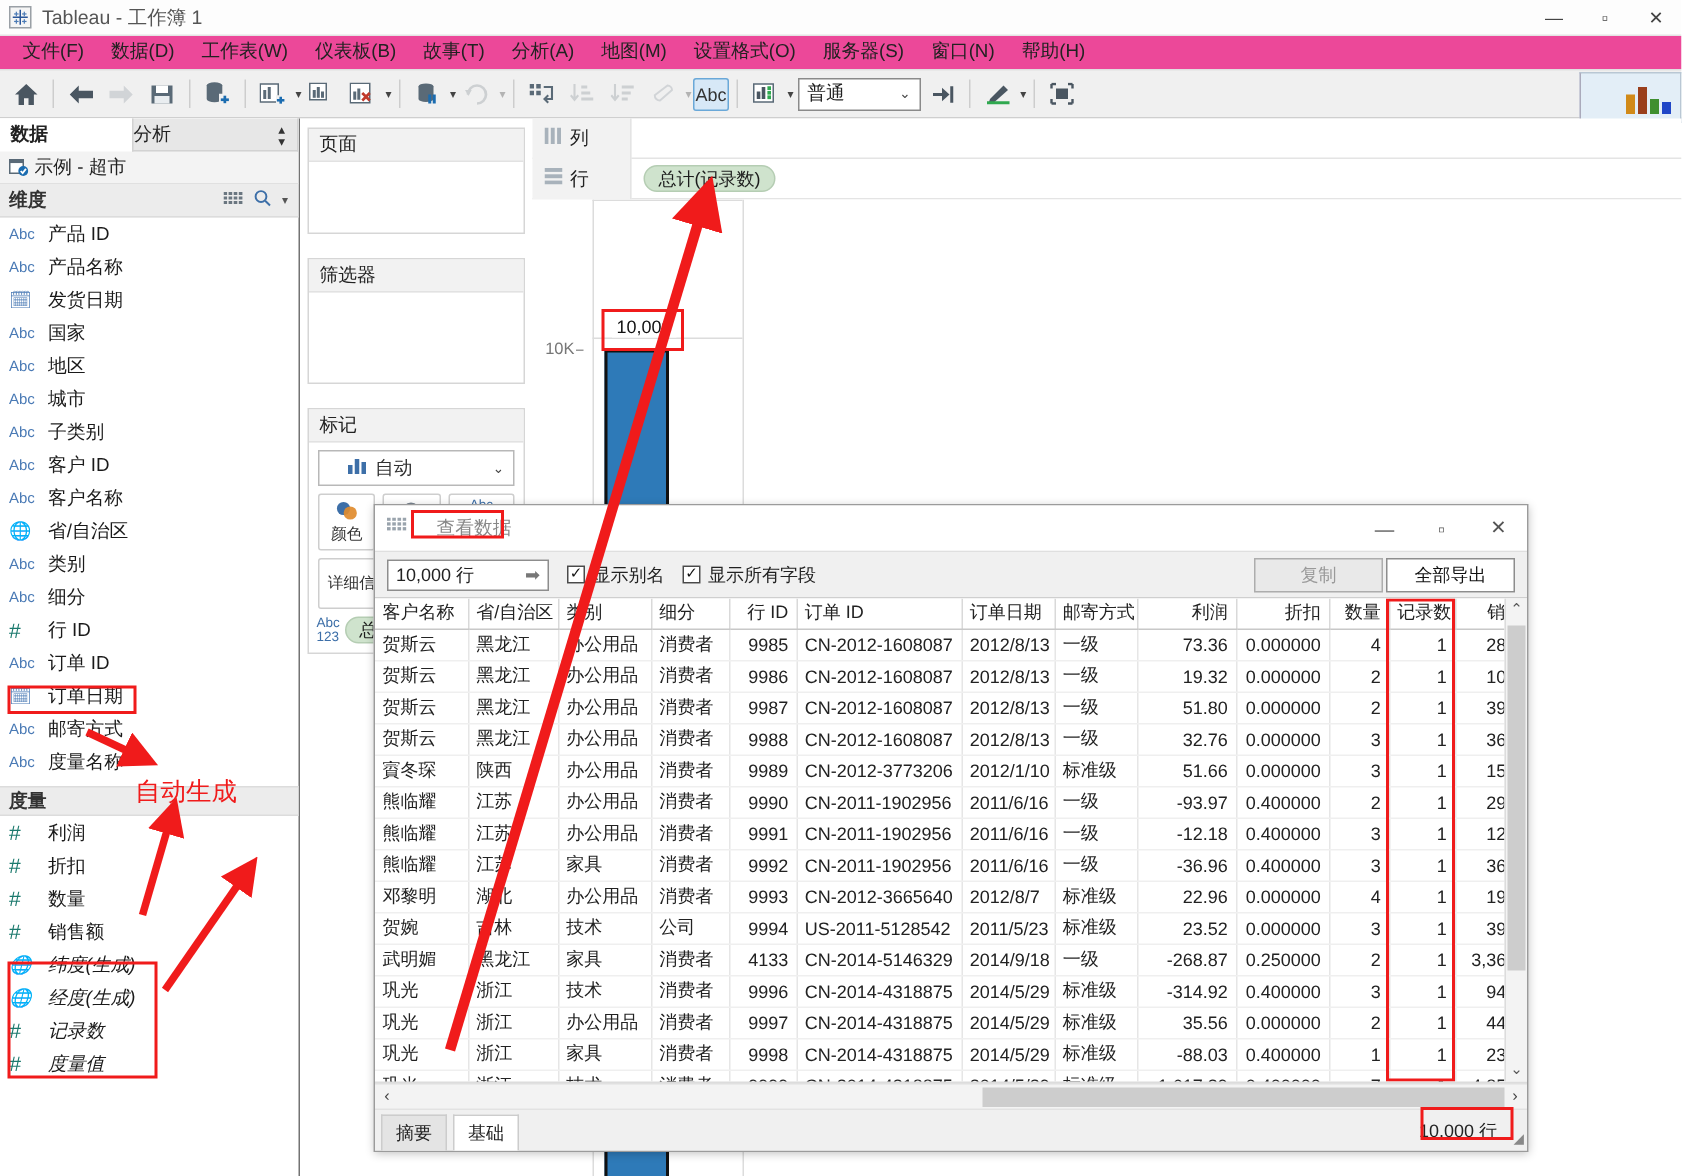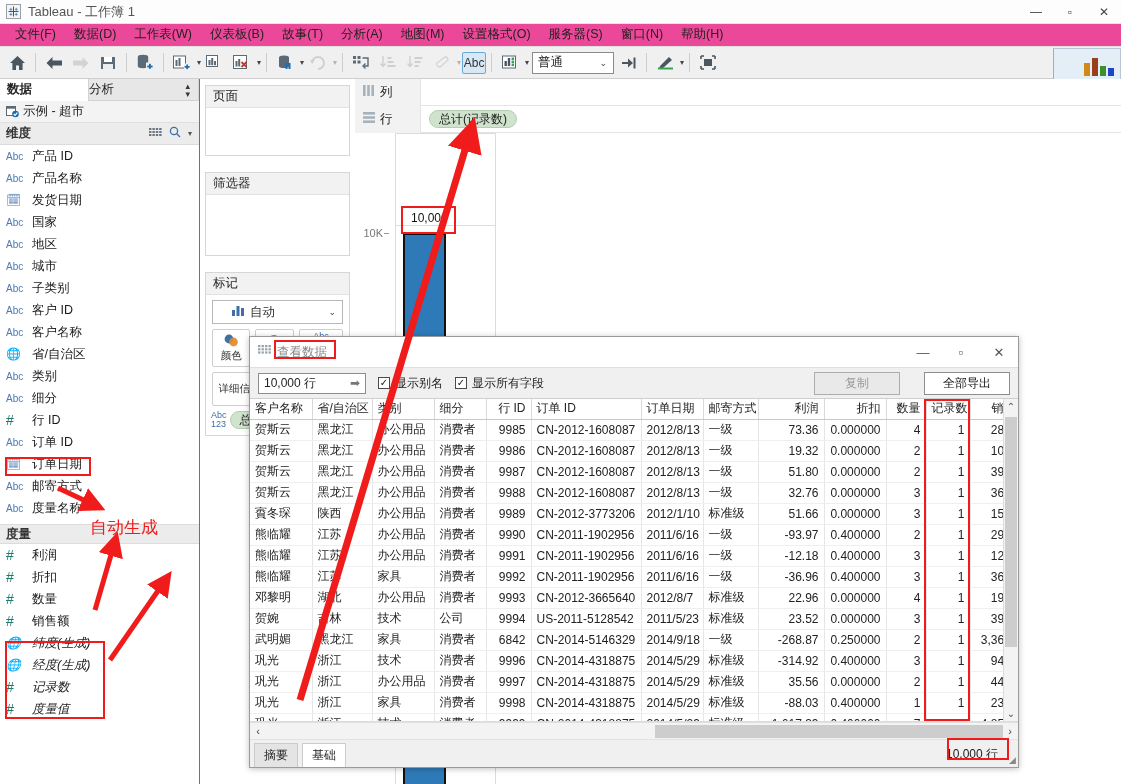--- a/index.html
+++ b/index.html
@@ -128,35 +128,35 @@
   .redbox { position:absolute; border:2px solid #f01b1b; pointer-events:none; }
   #annot-svg { position:absolute; left:0; top:0; width:1121px; height:784px; pointer-events:none; }
   #autogen-text { position:absolute; left:90px; top:516px; font-size:17px; color:#f01b1b;
     font-family:"Liberation Sans",sans-serif; }
 
   
   #dialog { position:absolute; left:249px; top:336px; width:770px; height:432px;
     background:#fff; border:1px solid #9b9b9b; box-shadow:0 1px 6px rgba(0,0,0,.25);
     display:flex; flex-direction:column; }
   #dlg-title { height:30px; display:flex; align-items:center; padding-left:8px;
-    background:#fff; position:relative; }
+    background:#fff; position:relative;gap:14px; }
   #dlg-title .t { font-size:12.5px; color:#888; margin-left:6px; }
   #dlg-wbtns { position:absolute; right:0; top:0; height:30px; display:flex; }
   #dlg-wbtns div { width:38px; display:flex; align-items:center; justify-content:center;
     font-size:13px; color:#555; }
   #dlg-toolbar { height:32px; background:#f0f0f0; border-top:1px solid #dfdfdf;
     border-bottom:1px solid #cfcfcf; display:flex; align-items:center; padding:0 8px; gap:12px; }
   #rows-input { width:108px; height:21px; border:1px solid #8d8d8d; background:#fff;
     display:flex; align-items:center; padding-left:5px; font-size:12px; color:#222; position:relative; }
   #rows-input .arr { position:absolute; right:5px; color:#777; font-size:12px; }
   .chk { display:flex; align-items:center; gap:5px; font-size:12px; color:#222; }
   .chk .box { width:12px; height:12px; border:1px solid #4a4a4a; background:#fff;
     display:flex; align-items:center; justify-content:center; font-size:10px; color:#111;
     line-height:10px; }
-  #dlg-btns { margin-left:auto; display:flex; gap:24px; }
+  #dlg-btns { margin-left:auto; display:flex; gap:2px; }
   .dbtn { height:23px; min-width:86px; border:1px solid #adadad; background:#e6e6e6;
     display:flex; align-items:center; justify-content:center; font-size:12px; color:#333; }
   .dbtn.primary { background:#fff; border:1px solid #8d8d8d; color:#111; }
   .dbtn.disabled { color:#9a9a9a; background:#e9e9e9; }
   #grid-wrap { flex:1; position:relative; overflow:hidden; background:#fff;
     border-bottom:1px solid #dcdcdc; }
   table.grid { border-collapse:collapse; width:100%; font-size:12px; table-layout:fixed; }
   table.grid th { background:#fff; border-right:1px solid #d9d9d9; border-bottom:1px solid #c8c8c8;
     font-weight:normal; color:#222; height:20px; padding:0 5px; white-space:nowrap; }
   table.grid td { border-right:1px solid #e6e6e6; border-bottom:1px solid #efefef;
@@ -875,21 +875,21 @@
               <td class="ta-r">0.000000</td>
               <td class="ta-r">3</td>
               <td class="ta-r">1</td>
               <td class="ta-r">396.48</td>
             </tr>
             <tr>
               <td class="ta-l">武明媚</td>
               <td class="ta-l">黑龙江</td>
               <td class="ta-l">家具</td>
               <td class="ta-l">消费者</td>
-              <td class="ta-r">6842</td>
+              <td class="ta-r">4133</td>
               <td class="ta-l">CN-2014-5146329</td>
               <td class="ta-l">2014/9/18</td>
               <td class="ta-l">一级</td>
               <td class="ta-r">-268.87</td>
               <td class="ta-r">0.250000</td>
               <td class="ta-r">2</td>
               <td class="ta-r">1</td>
               <td class="ta-r">3,360.21</td>
             </tr>
             <tr>

